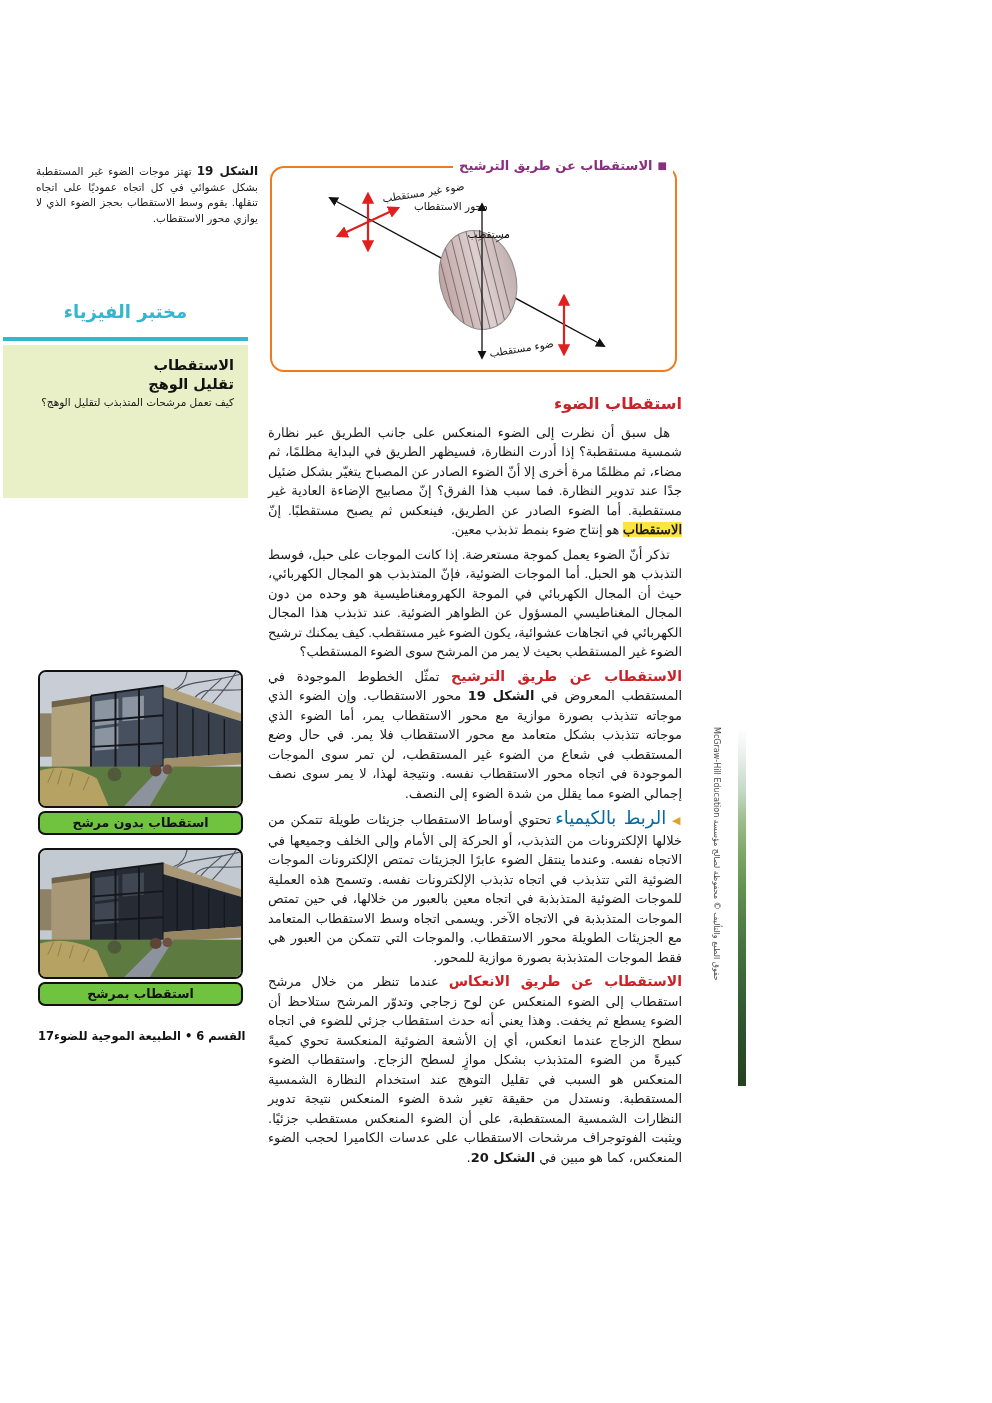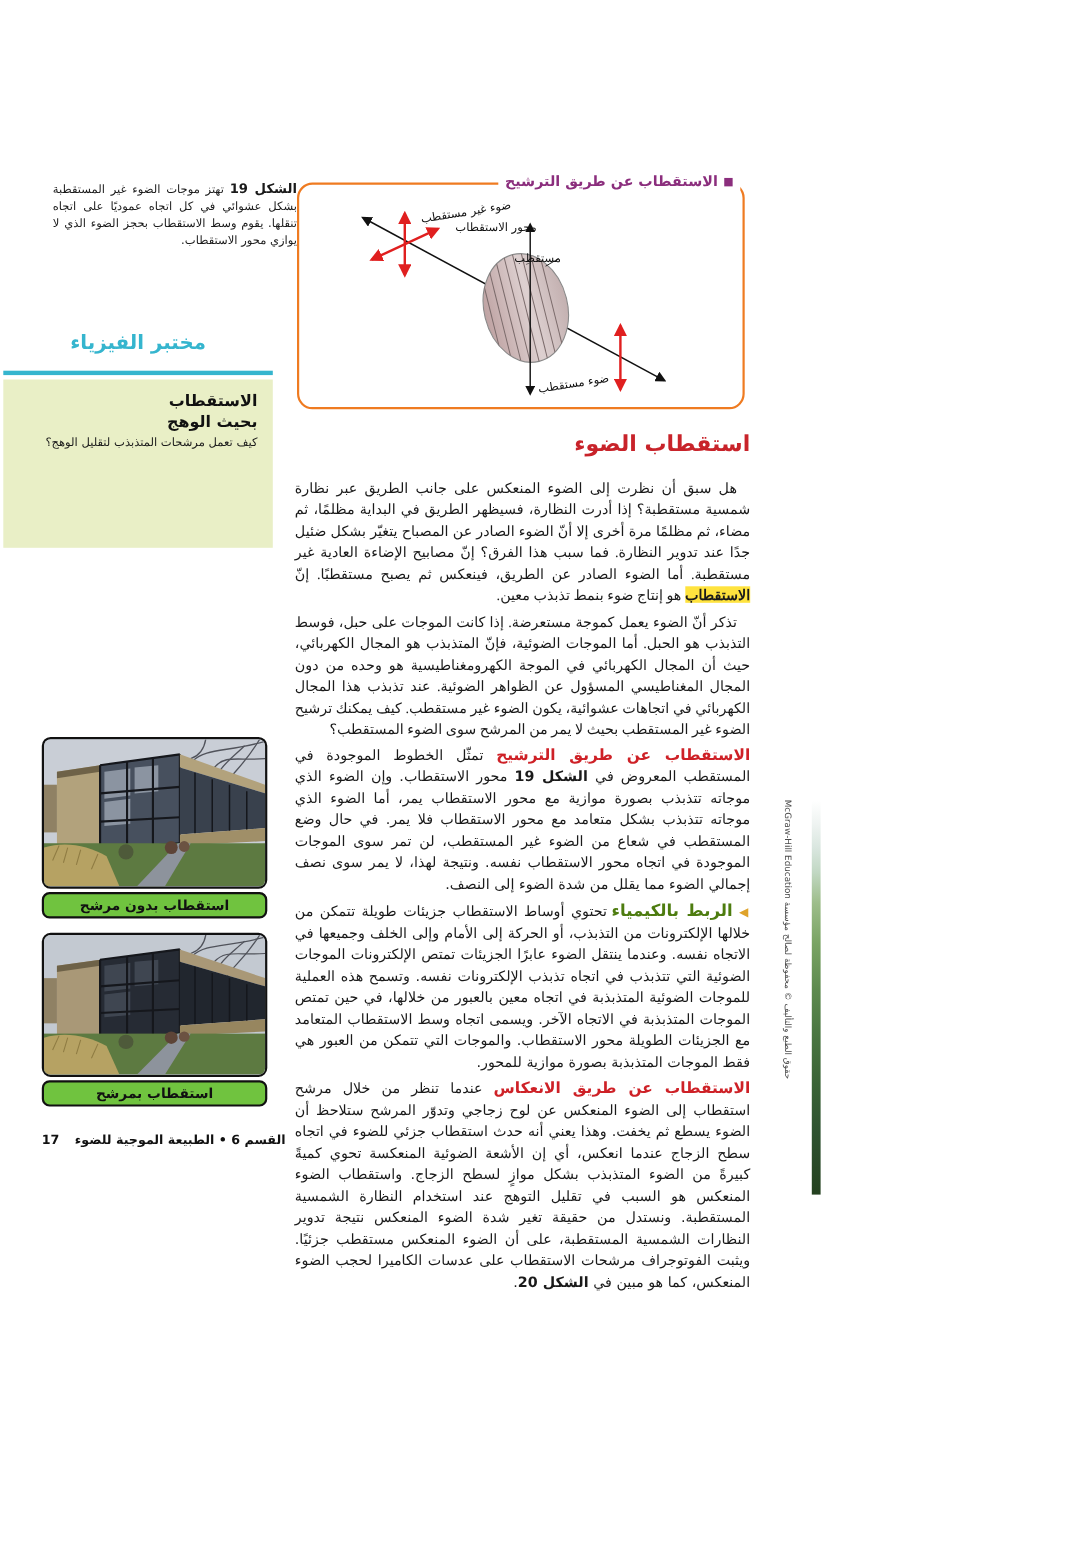--- a/index.html
+++ b/index.html
@@ -17,21 +17,21 @@
     position:absolute; top:-11px; right:2px; background:#fff; padding:0 6px;
     direction:rtl; font-size:13px; font-weight:bold; color:#8B2E7D;
     display:flex; align-items:center; gap:5px; line-height:18px;
   }
   .fig19-title .sq { font-size:10px; color:#8B2E7D; }
   .fig19-box svg { position:absolute; left:0; top:4px; }
   .dlabel { font-size:10.5px; fill:#111; direction:rtl; }
   
   .fig-caption {
     position:absolute; direction:rtl; text-align:justify;
-    font-size:10.5px; line-height:15.5px; color:#1a1a1a;margin-left:12px;
+    font-size:10.5px; line-height:15.5px; color:#1a1a1a;
   }
   .fig-caption b { font-size:12px; }
   .cap19 { left:36px; top:164px; width:222px; }
   .cap20 { left:36px; top:627px; width:222px; }
   .lab-title {
     position:absolute; left:3px; top:301px; width:245px; direction:rtl;
     text-align:center; font-size:18px; font-weight:bold; color:#35B5CE;
   }
   .lab-rule { position:absolute; left:3px; top:337px; width:245px; height:3.5px; background:#35B5CE; }
   .lab-box {
@@ -53,34 +53,34 @@
   .photo2 { --sky:#c3c9d1; --brick:#a99877; --brick2:#97865f; --glass:#262b34;
             --glass2:#21262e; --glare:#454c58; --branch:#3c3e46; }
   .photo-label {
     margin-top:3px; height:24px; background:#70C33F; border:2px solid #111;
     border-radius:7px; direction:rtl; text-align:center; font-size:12.5px;
     font-weight:bold; line-height:20px; color:#111;
   }
   
   .footer {
     position:absolute; left:38px; top:1029px; width:260px;
-    display:flex; align-items:flex-start; gap:14px;
+    display:flex; align-items:flex-start; gap:0;
     font-size:11.5px; font-weight:bold; color:#111;
   }
   .footer .sect { direction:rtl; }
   
   .article {
     position:absolute; left:268px; top:394px; width:414px; direction:rtl;
     font-size:13px; line-height:19.5px; text-align:justify; color:#1a1a1a;
   }
-  .article h1 { font-size:20px; font-weight:bold; color:#C8232A; margin-bottom:20px; }
+  .article h1 { font-size:16px; font-weight:bold; color:#C8232A; margin-bottom:9px; }
   .article p { margin-bottom:5px; }
   .indent { text-indent:12px;font-family:Liberation Serif, serif; }
   .sec-head { font-weight:bold; color:#CE2127; font-size:14px; }
-  .chem-head { font-weight:bold; color:#4d7c0f; font-size:15px; }
+  .chem-head { font-weight:normal; color:#0369a1; font-size:18px; }
   .chem-arrow { color:#DFA32B; font-size:11px; font-weight:bold; }
   .hl { background:#FFE33E; font-weight:bold; }
   .figref { font-weight:bold; }
   
   .copyright {
     position:absolute; left:613px; top:873px; width:200px; height:16px;
     transform:rotate(90deg); transform-origin:center; direction:rtl;
     font-size:8px; color:#4a4a4a; text-align:center; white-space:nowrap;
   }
   .nature-strip {
@@ -153,21 +153,21 @@
 
   <p class="fig-caption cap19">
     <b>الشكل 19</b>
     <span>تهتز موجات الضوء غير المستقطبة بشكل عشوائي في كل اتجاه عموديًا على اتجاه تنقلها. يقوم وسط الاستقطاب بحجز الضوء الذي لا يوازي محور الاستقطاب.</span>
   </p>
 
   <h2 class="lab-title">مختبر الفيزياء</h2>
   <div class="lab-rule"></div>
   <div class="lab-box">
     <h3>الاستقطاب</h3>
-    <h3>بحيث الوهج</h3>
+    <h3>تقليل الوهج</h3>
     <p>كيف تعمل مرشحات المتذبذب لتقليل الوهج؟</p>
   </div>
 
 
   <svg width="0" height="0" style="position:absolute" aria-hidden="true">
     <defs>
       <symbol id="building-scene" viewBox="0 0 205 136" preserveAspectRatio="none">
         <rect x="0" y="0" width="205" height="136" fill="var(--sky)"></rect>
         <g stroke="var(--branch)" stroke-width="1.2" fill="none" opacity="0.85">
           <path d="M205,2 C170,12 150,8 138,20"></path>

